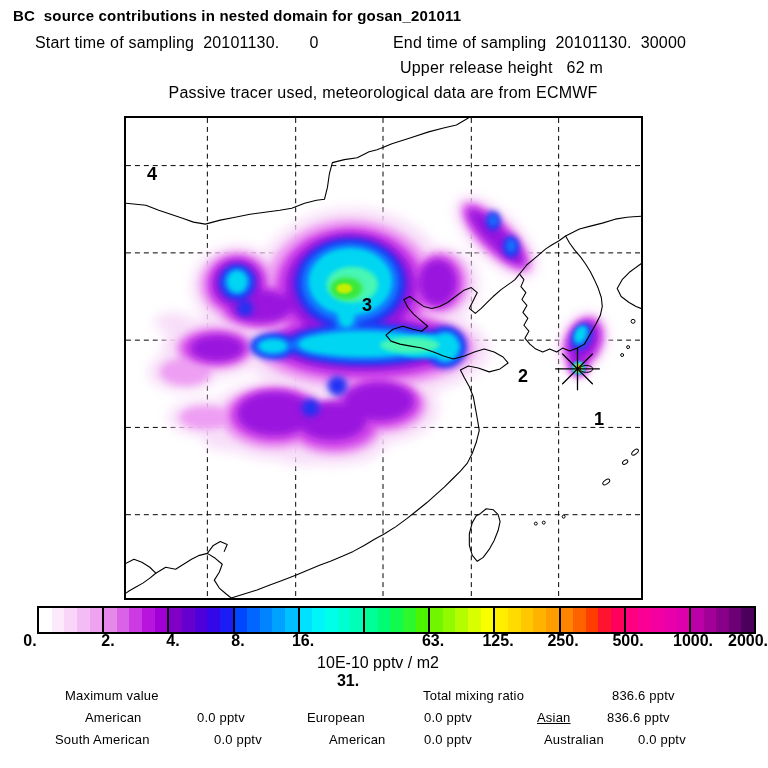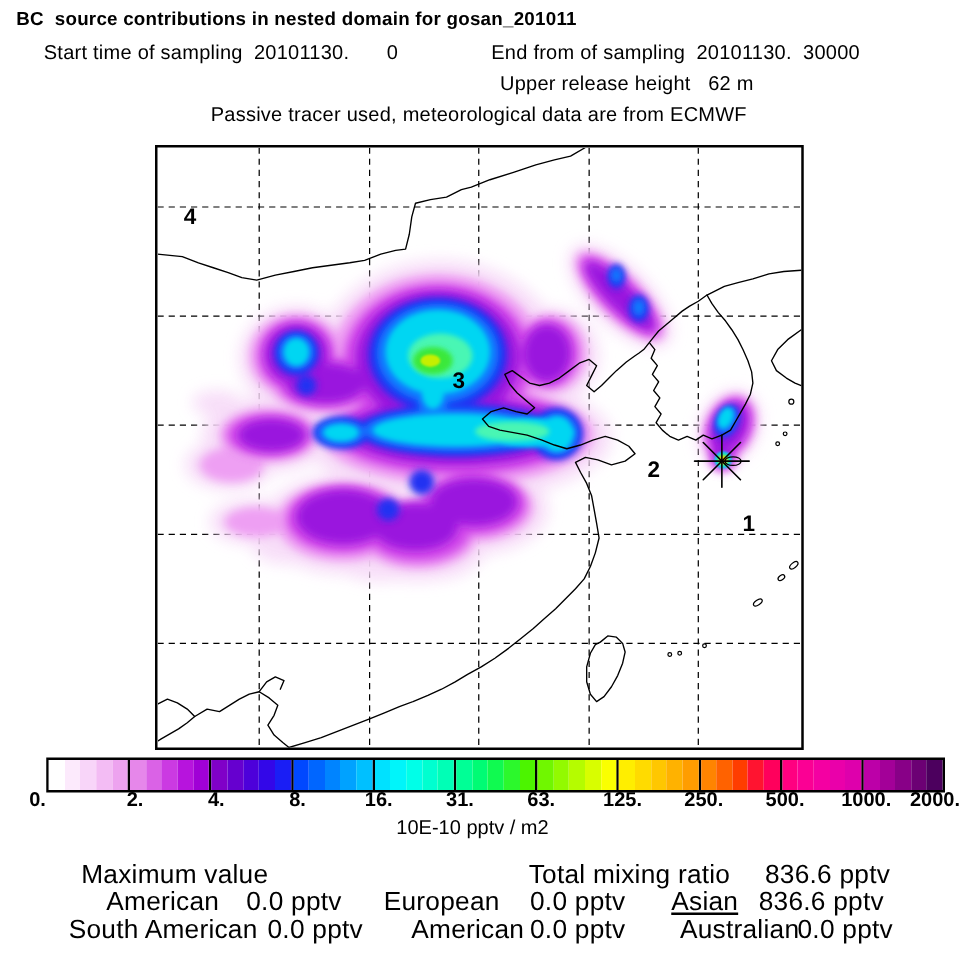--- a/index.html
+++ b/index.html
@@ -21,31 +21,31 @@
   .f-pale{fill:#f7dbf8}.f-orchid{fill:#ee9ff3}.f-magenta{fill:#d148ea}.f-purple{fill:#9a14de}
   .f-blue{fill:#2430f2}.f-azure{fill:#0c80ff}.f-cyan{fill:#00d6f2}.f-teal{fill:#49f6b4}
   .f-green{fill:#3ae83a}.f-ygreen{fill:#c6ef00}
   #colorbar{position:absolute;left:37px;top:606px;width:715px;height:24px;display:flex;
             border:2px solid #000;box-sizing:content-box;}
   .cb-seg{flex:1;display:flex;border-right:2px solid #000;}
   .cb-seg:last-child{border-right:none;}
   .cb-cell{flex:1;}
   .cb-tick{position:absolute;top:632px;font-size:16px;font-weight:700;transform:translateX(-50%);white-space:pre;}
   .units{font-size:16px;}
-  .stat{font-size:21px;letter-spacing:.2px;}
+  .stat{font-size:13px;letter-spacing:.2px;}
 </style>
 </head>
 <body>
 
 <div id="page">
 
   <div class="abs title" style="left:13px;top:7px;">BC  source contributions in nested domain for gosan_201011</div>
 
   <div class="abs hline" style="left:35px;top:34px;"><span>Start time of sampling</span><span class="val">20101130.</span><span class="val-gap">0</span></div>
-  <div class="abs hline" style="left:393px;top:34px;"><span>End from of sampling</span><span class="val">20101130.</span><span class="val">30000</span></div>
+  <div class="abs hline" style="left:393px;top:34px;"><span>End time of sampling</span><span class="val">20101130.</span><span class="val">30000</span></div>
 
   <div class="abs hline" style="left:400px;top:59px;"><span>Upper release height</span><span class="val" style="margin-left:14px;">62 m</span></div>
 
   <div class="abs hline center" style="left:383px;top:84px;">Passive tracer used, meteorological data are from ECMWF</div>
 
   <div class="map-frame">
     <svg width="515" height="480" viewBox="0 0 519 484" preserveAspectRatio="none">
       <defs>
         <filter id="b6" x="-60%" y="-60%" width="220%" height="220%">
             <feGaussianBlur stdDeviation="6"></feGaussianBlur>
@@ -308,21 +308,21 @@
         <div class="cb-cell" style="background: rgb(108, 0, 116);"></div>
         <div class="cb-cell" style="background: rgb(76, 0, 94);"></div>
       </div>
     </div>
   <div id="cbticks">
       <span class="cb-tick" style="left: 30px;">0.</span>
       <span class="cb-tick" style="left: 108px;">2.</span>
       <span class="cb-tick" style="left: 173px;">4.</span>
       <span class="cb-tick" style="left: 238px;">8.</span>
       <span class="cb-tick" style="left: 303px;">16.</span>
-      <span class="cb-tick" style="left: 368px;">31.</span>
+      <span class="cb-tick" style="left: 348px; margin-top: 40px;">31.</span>
       <span class="cb-tick" style="left: 433px;">63.</span>
       <span class="cb-tick" style="left: 498px;">125.</span>
       <span class="cb-tick" style="left: 563px;">250.</span>
       <span class="cb-tick" style="left: 628px;">500.</span>
       <span class="cb-tick" style="left: 693px;">1000.</span>
       <span class="cb-tick" style="left: 748px;">2000.</span>
     </div>
   <div class="abs units center" style="left:378px;top:654px;">10E-10 pptv / m2</div>
 
   <div class="abs stat" style="left:65px;top:688px;">Maximum value</div>

